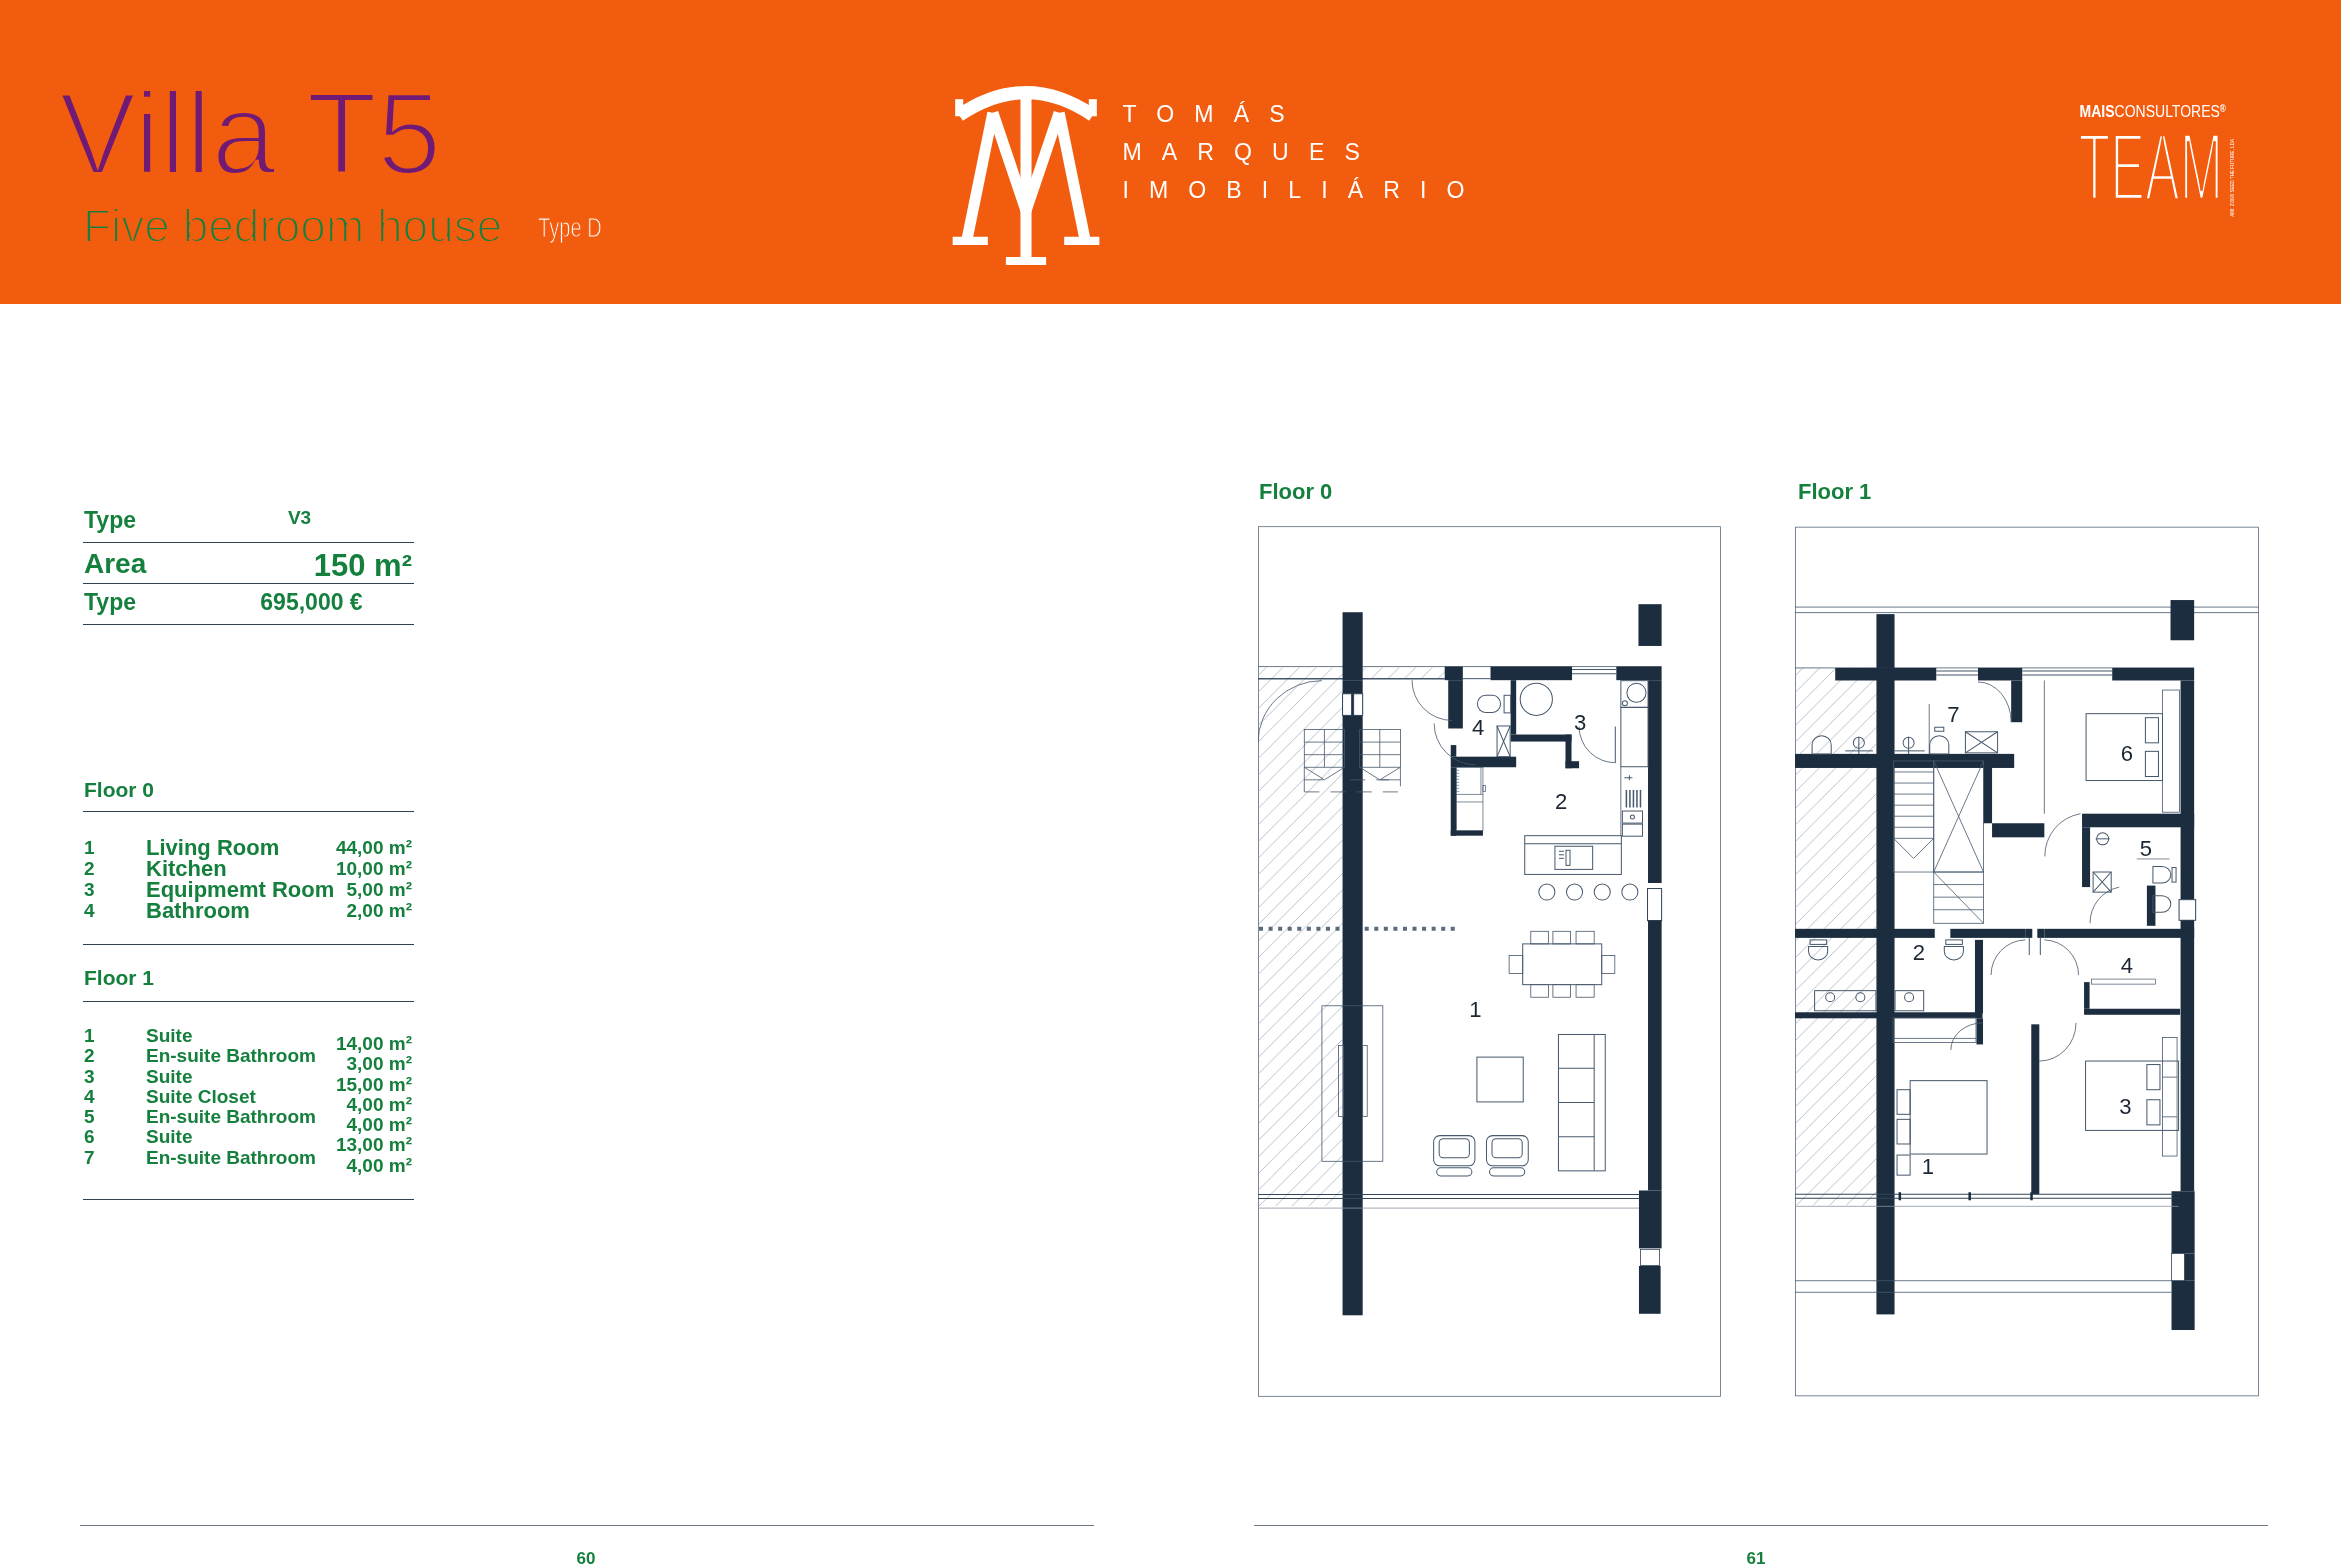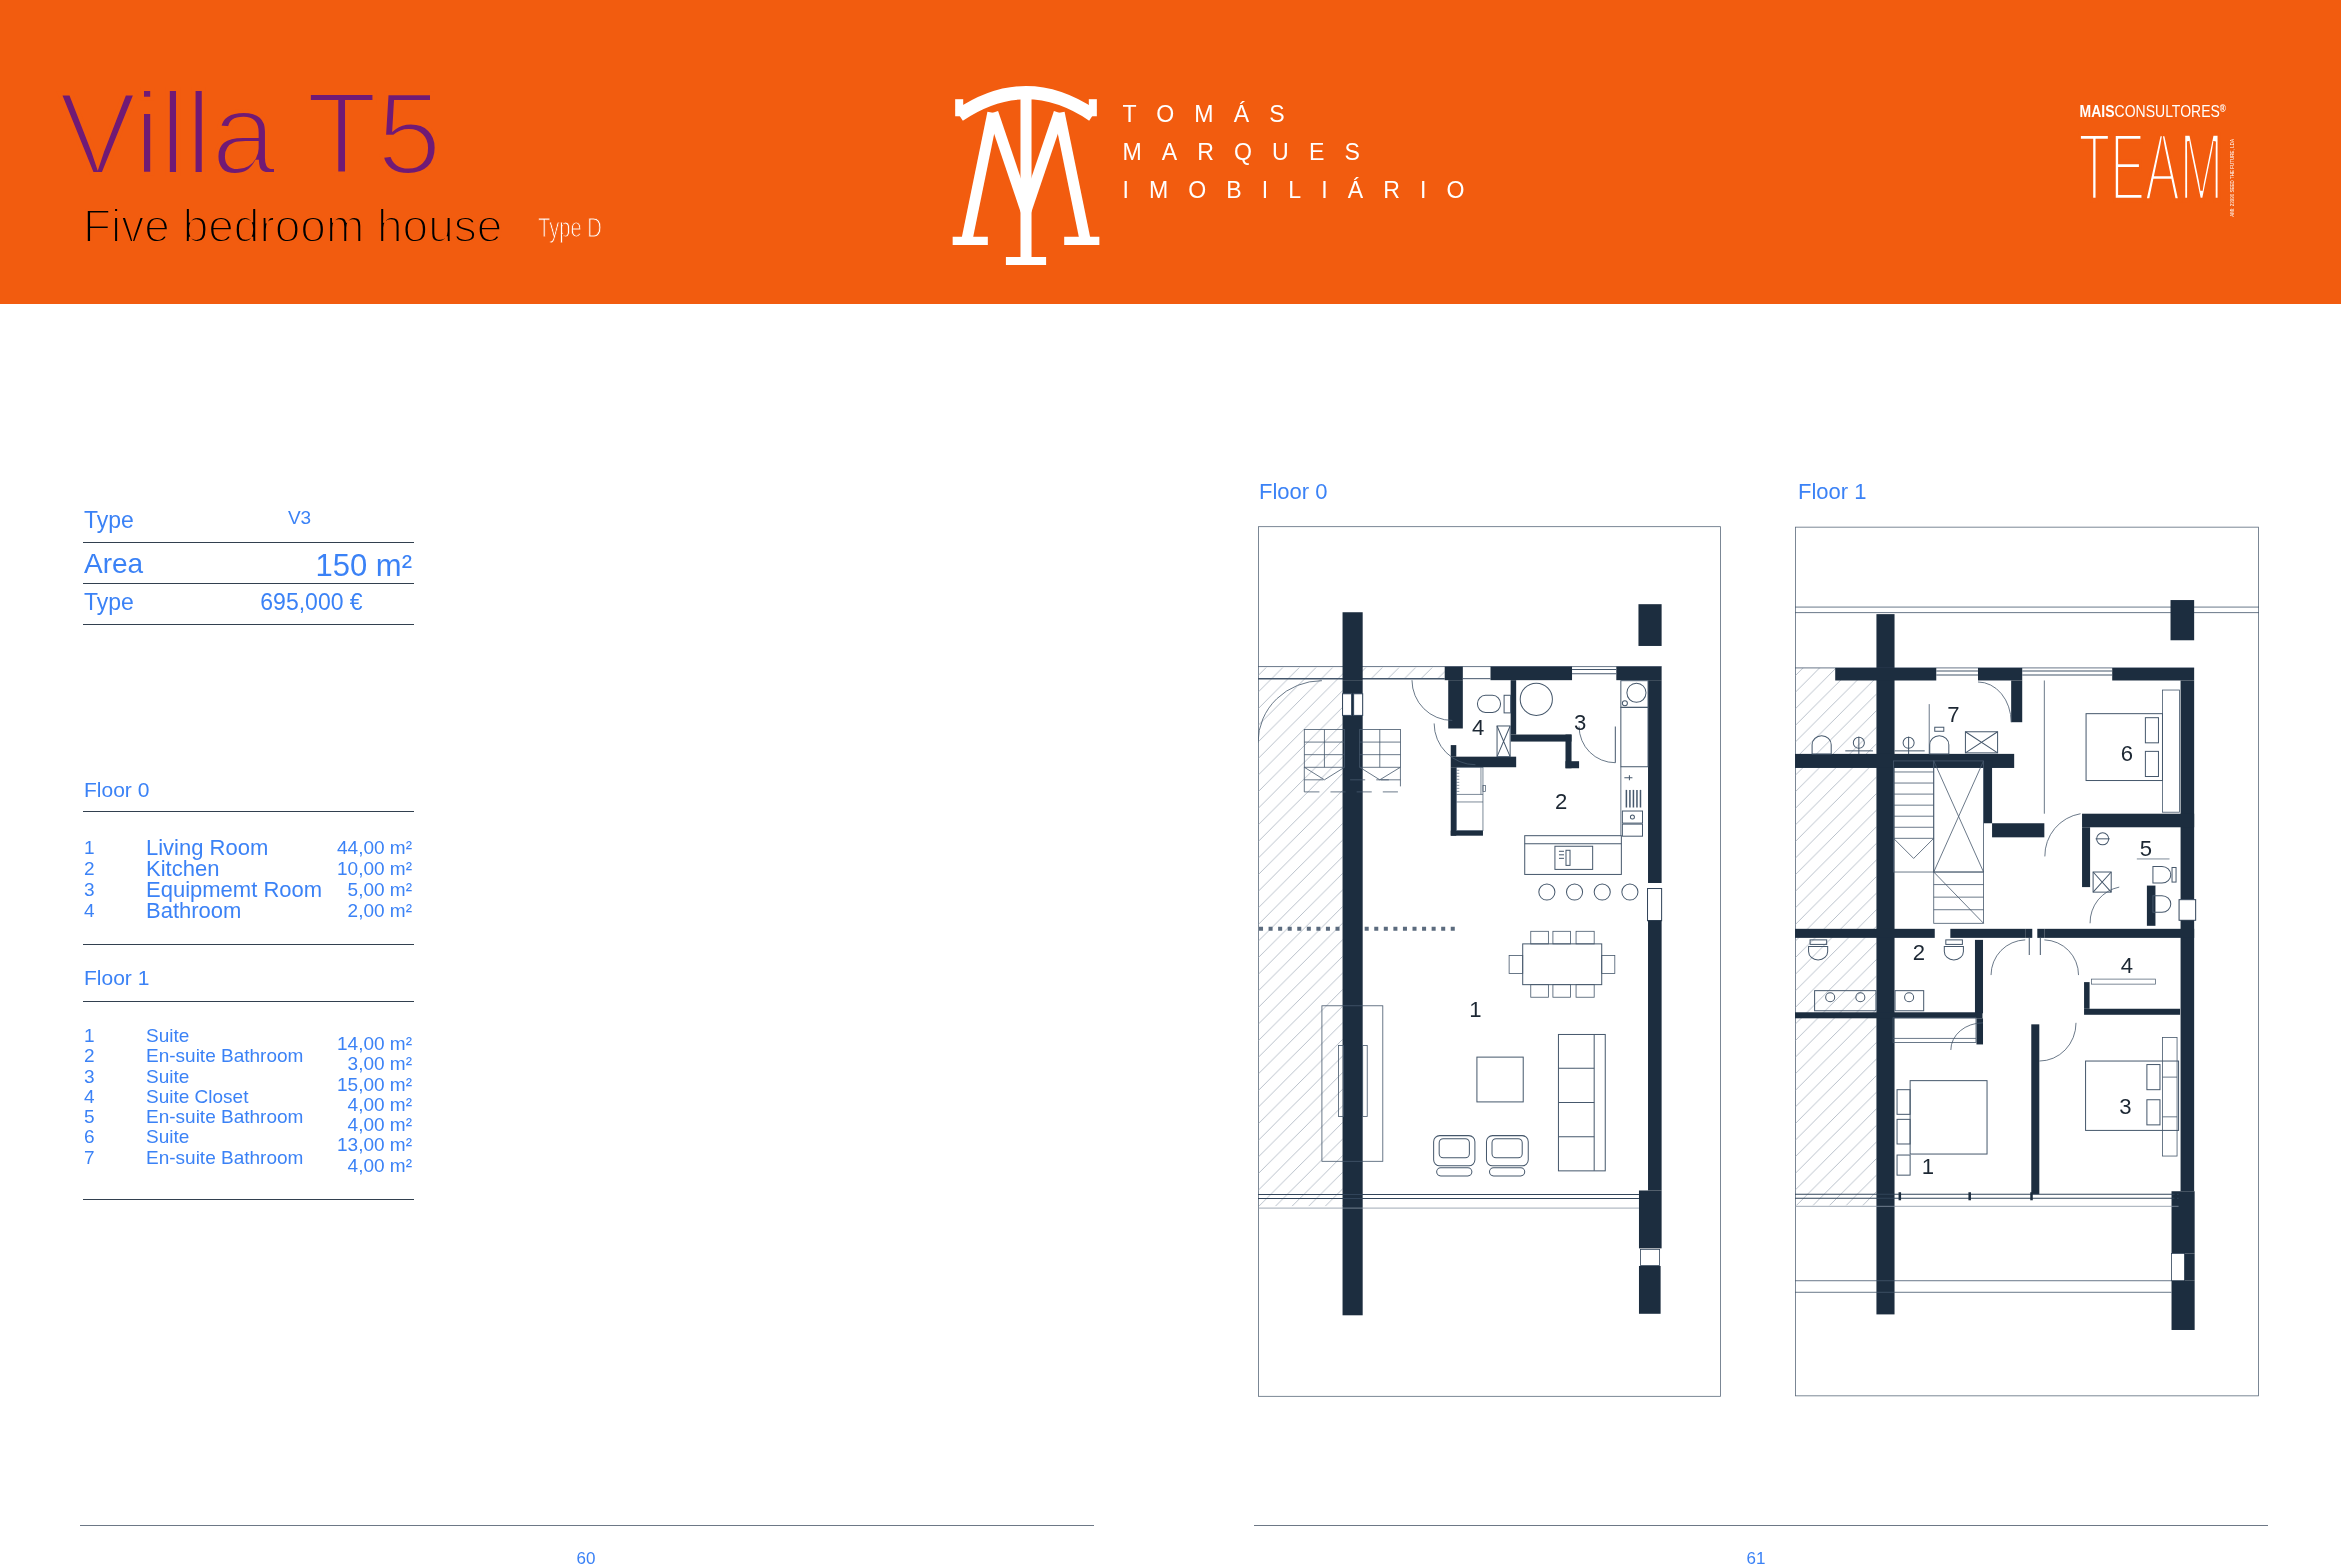--- a/index.html
+++ b/index.html
@@ -1,28 +1,28 @@
 <!DOCTYPE html>
 <html style="font-size:8px"><head>
 <meta charset="utf-8">
 <style>
   html,body{margin:0;padding:0;}
   body{width:2342px;height:1567px;position:relative;background:#ffffff;
        font-family:"Liberation Sans", sans-serif;overflow:hidden;}
   .abs{position:absolute;}
-  .navy{color:#3b82f6;}
+  .navy{color:#15803d;font-weight:bold;}
 </style>
 </head>
 <body>
 
 <div class="abs" style="left:0;top:0;width:2342px;height:304px;background:#f25c0f;"></div>
 
 <div class="abs" style="left:59px;top:67px;font-size:116px;color:#701a75;letter-spacing:0px;-webkit-text-stroke:4px #f25c0f;">Villa T5</div>
 
-<div class="abs" style="left:83px;top:199px;font-size:46px;color:#000000;-webkit-text-stroke:2px #f25c0f;">Five bedroom house</div>
+<div class="abs" style="left:83px;top:199px;font-size:46px;color:#15803d;-webkit-text-stroke:2px #f25c0f;">Five bedroom house</div>
 
 <div class="abs" style="left:538px;top:212px;font-size:28px;color:#ffffff;-webkit-text-stroke:1px #f25c0f;transform:scale(0.72,1);transform-origin:0 0;">Type D</div>
 
 <svg class="abs" style="left:946px;top:60px;" width="579" height="211" viewBox="0 0 1150 420">
   <g stroke="#ffffff" fill="none">
 
     <path d="M 25 110 Q 158 20 291 110" stroke-width="26"></path>
     <path d="M 25 78 L 25 112" stroke-width="16"></path>
     <path d="M 291 78 L 291 112" stroke-width="16"></path>
 

